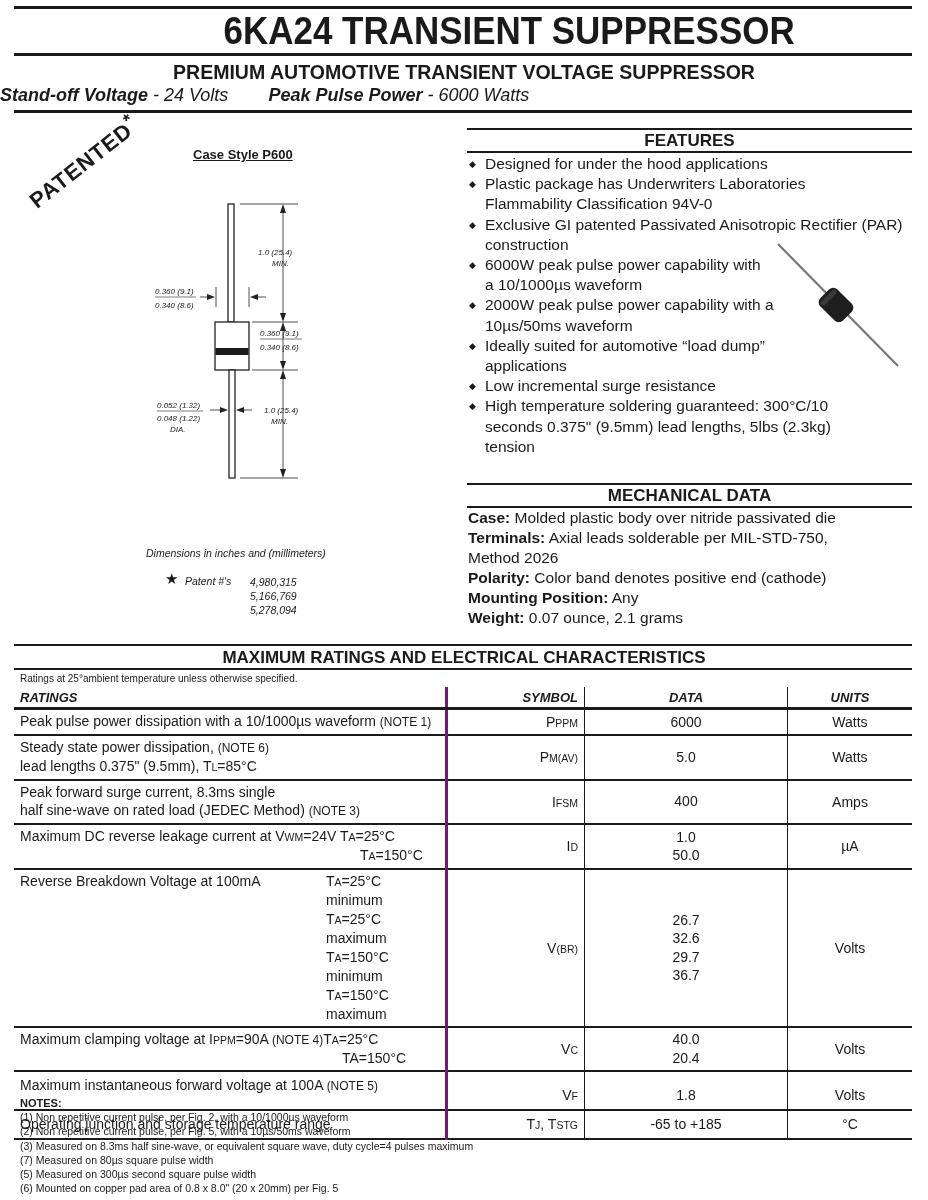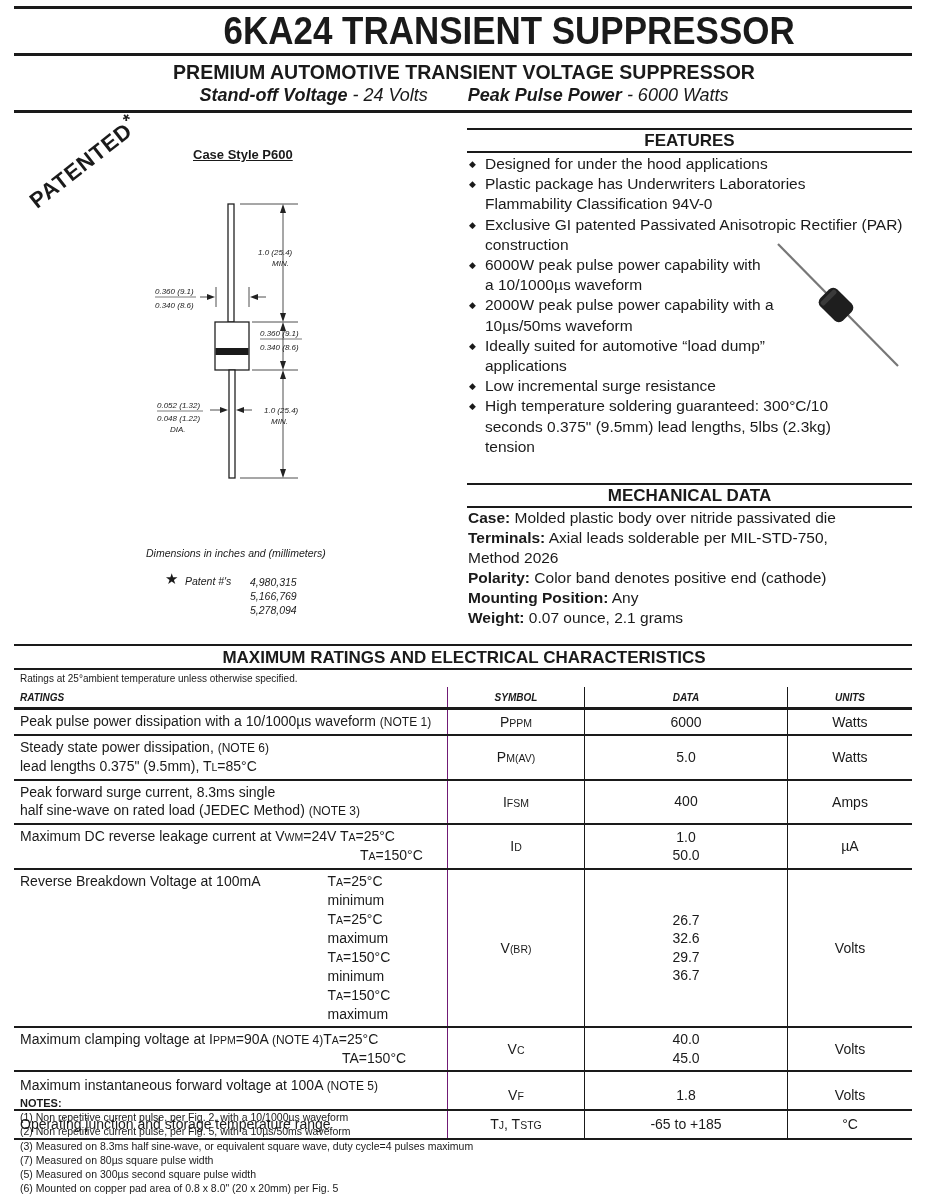--- a/index.html
+++ b/index.html
@@ -9,21 +9,21 @@
   .rule { position: absolute; background: #1a1a1a; }
   .thick { height: 3px; }
   .thin { height: 2px; }
 
   
   #title { left: 0; width: 928px; top: 10px; text-align: center; font-weight: bold;
            font-size: 38px; letter-spacing: 0px; font-family: "Liberation Sans", sans-serif;
            transform: scaleX(0.92); transform-origin: 510px 0; padding-left: 90px; box-sizing: border-box; }
   #subtitle { left: 0; width: 928px; top: 60px; text-align: center; font-weight: bold; font-size: 21px;
               transform: scaleX(0.93); transform-origin: 464px 0; }
-  #specline { left: 0; width: 928px; top: 85px; text-align: center; font-size: 18px; font-style: italic; }
+  #specline { left: 0; width: 928px; top: 85px; font-size: 18px; font-style: italic; }
   #specline b { font-weight: bold; }
   #specline .gap { display: inline-block; width: 40px; }
 
   
   #patented { left: 22px; top: 190px; font-weight: bold; font-size: 22px; letter-spacing: 1px;
               transform: rotate(-38deg); transform-origin: left top; }
   #patented .star { font-size: 18px; vertical-align: super; }
   #case-style { left: 193px; top: 147px; font-weight: bold; font-size: 13px; text-decoration: underline; }
   #diagram { left: 140px; top: 195px; }
   .dimtxt { font-family: "Liberation Sans", sans-serif; font-style: italic; font-size: 8px; fill: #222; }
@@ -43,23 +43,23 @@
   
   #mech-title { left: 467px; width: 445px; top: 486px; }
   #mech-body { left: 468px; top: 508px; width: 450px; font-size: 15.5px; line-height: 20px; }
   #mech-body b { font-weight: bold; }
 
   
   #ratings-title { left: 14px; width: 900px; top: 648px; font-size: 17px; }
   #ratings-note { left: 20px; top: 673px; font-size: 10px; }
   table#ratings { position: absolute; left: 14px; top: 687px; width: 898px; border-collapse: collapse; font-size: 14px; }
   #ratings td, #ratings th { border-bottom: 2px solid #1a1a1a; padding: 0 6px; vertical-align: middle; }
-  #ratings th { font-style: italic; font-weight: bold; font-size: 10px; height: 20px; border-bottom-width: 3px; }
+  #ratings th { font-style: italic; font-weight: bold; font-size: 13px; height: 20px; border-bottom-width: 3px; }
   #ratings th.c-rating { text-align: left; }
-  #ratings .c-symbol { width: 124px; border-left: 1px solid #701a75; text-align: center; }
+  #ratings .c-symbol { width: 124px; border-left: 3px solid #701a75; text-align: right; }
   #ratings .c-value { width: 190px; border-left: 1px solid #1a1a1a; text-align: center; }
   #ratings .c-units { width: 112px; border-left: 1px solid #1a1a1a; text-align: center; }
   #ratings td.c-rating { text-align: left; line-height: 18.5px; padding-top: 2px; padding-bottom: 2px; }
   #ratings td.c-value { line-height: 18.5px; }
   .note-small { font-size: 12px; }
   .sub { font-size: 10.5px; }
   .bd-wrap { display: flex; }
   .bd-left { width: 345px; }
   .bd-right { }
 
@@ -258,21 +258,21 @@
   </tr>
 
   <tr style="height:42px">
     <td class="c-rating">
       <div><span>Maximum clamping voltage at I</span><span class="sub">PPM</span><span>=90A </span><span class="note-small">(NOTE 4)</span><span>T</span><span class="sub">A</span><span>=25°C</span></div>
       <div style="padding-left:322px">TA=150°C</div>
     </td>
     <td class="c-symbol"><span>V</span><span class="sub">C</span></td>
     <td class="c-value">
           <div>40.0</div>
-          <div>45.0</div>
+          <div>20.4</div>
         </td>
     <td class="c-units">Volts</td>
   </tr>
 
   <tr style="height:39px">
     <td class="c-rating" style="vertical-align:top;padding-top:4px"><span>Maximum instantaneous forward voltage at 100A </span><span class="note-small">(NOTE 5)</span></td>
     <td class="c-symbol" style="padding-top:10px"><span>V</span><span class="sub">F</span></td>
     <td class="c-value" style="padding-top:10px">1.8</td>
     <td class="c-units" style="padding-top:10px">Volts</td>
   </tr>

